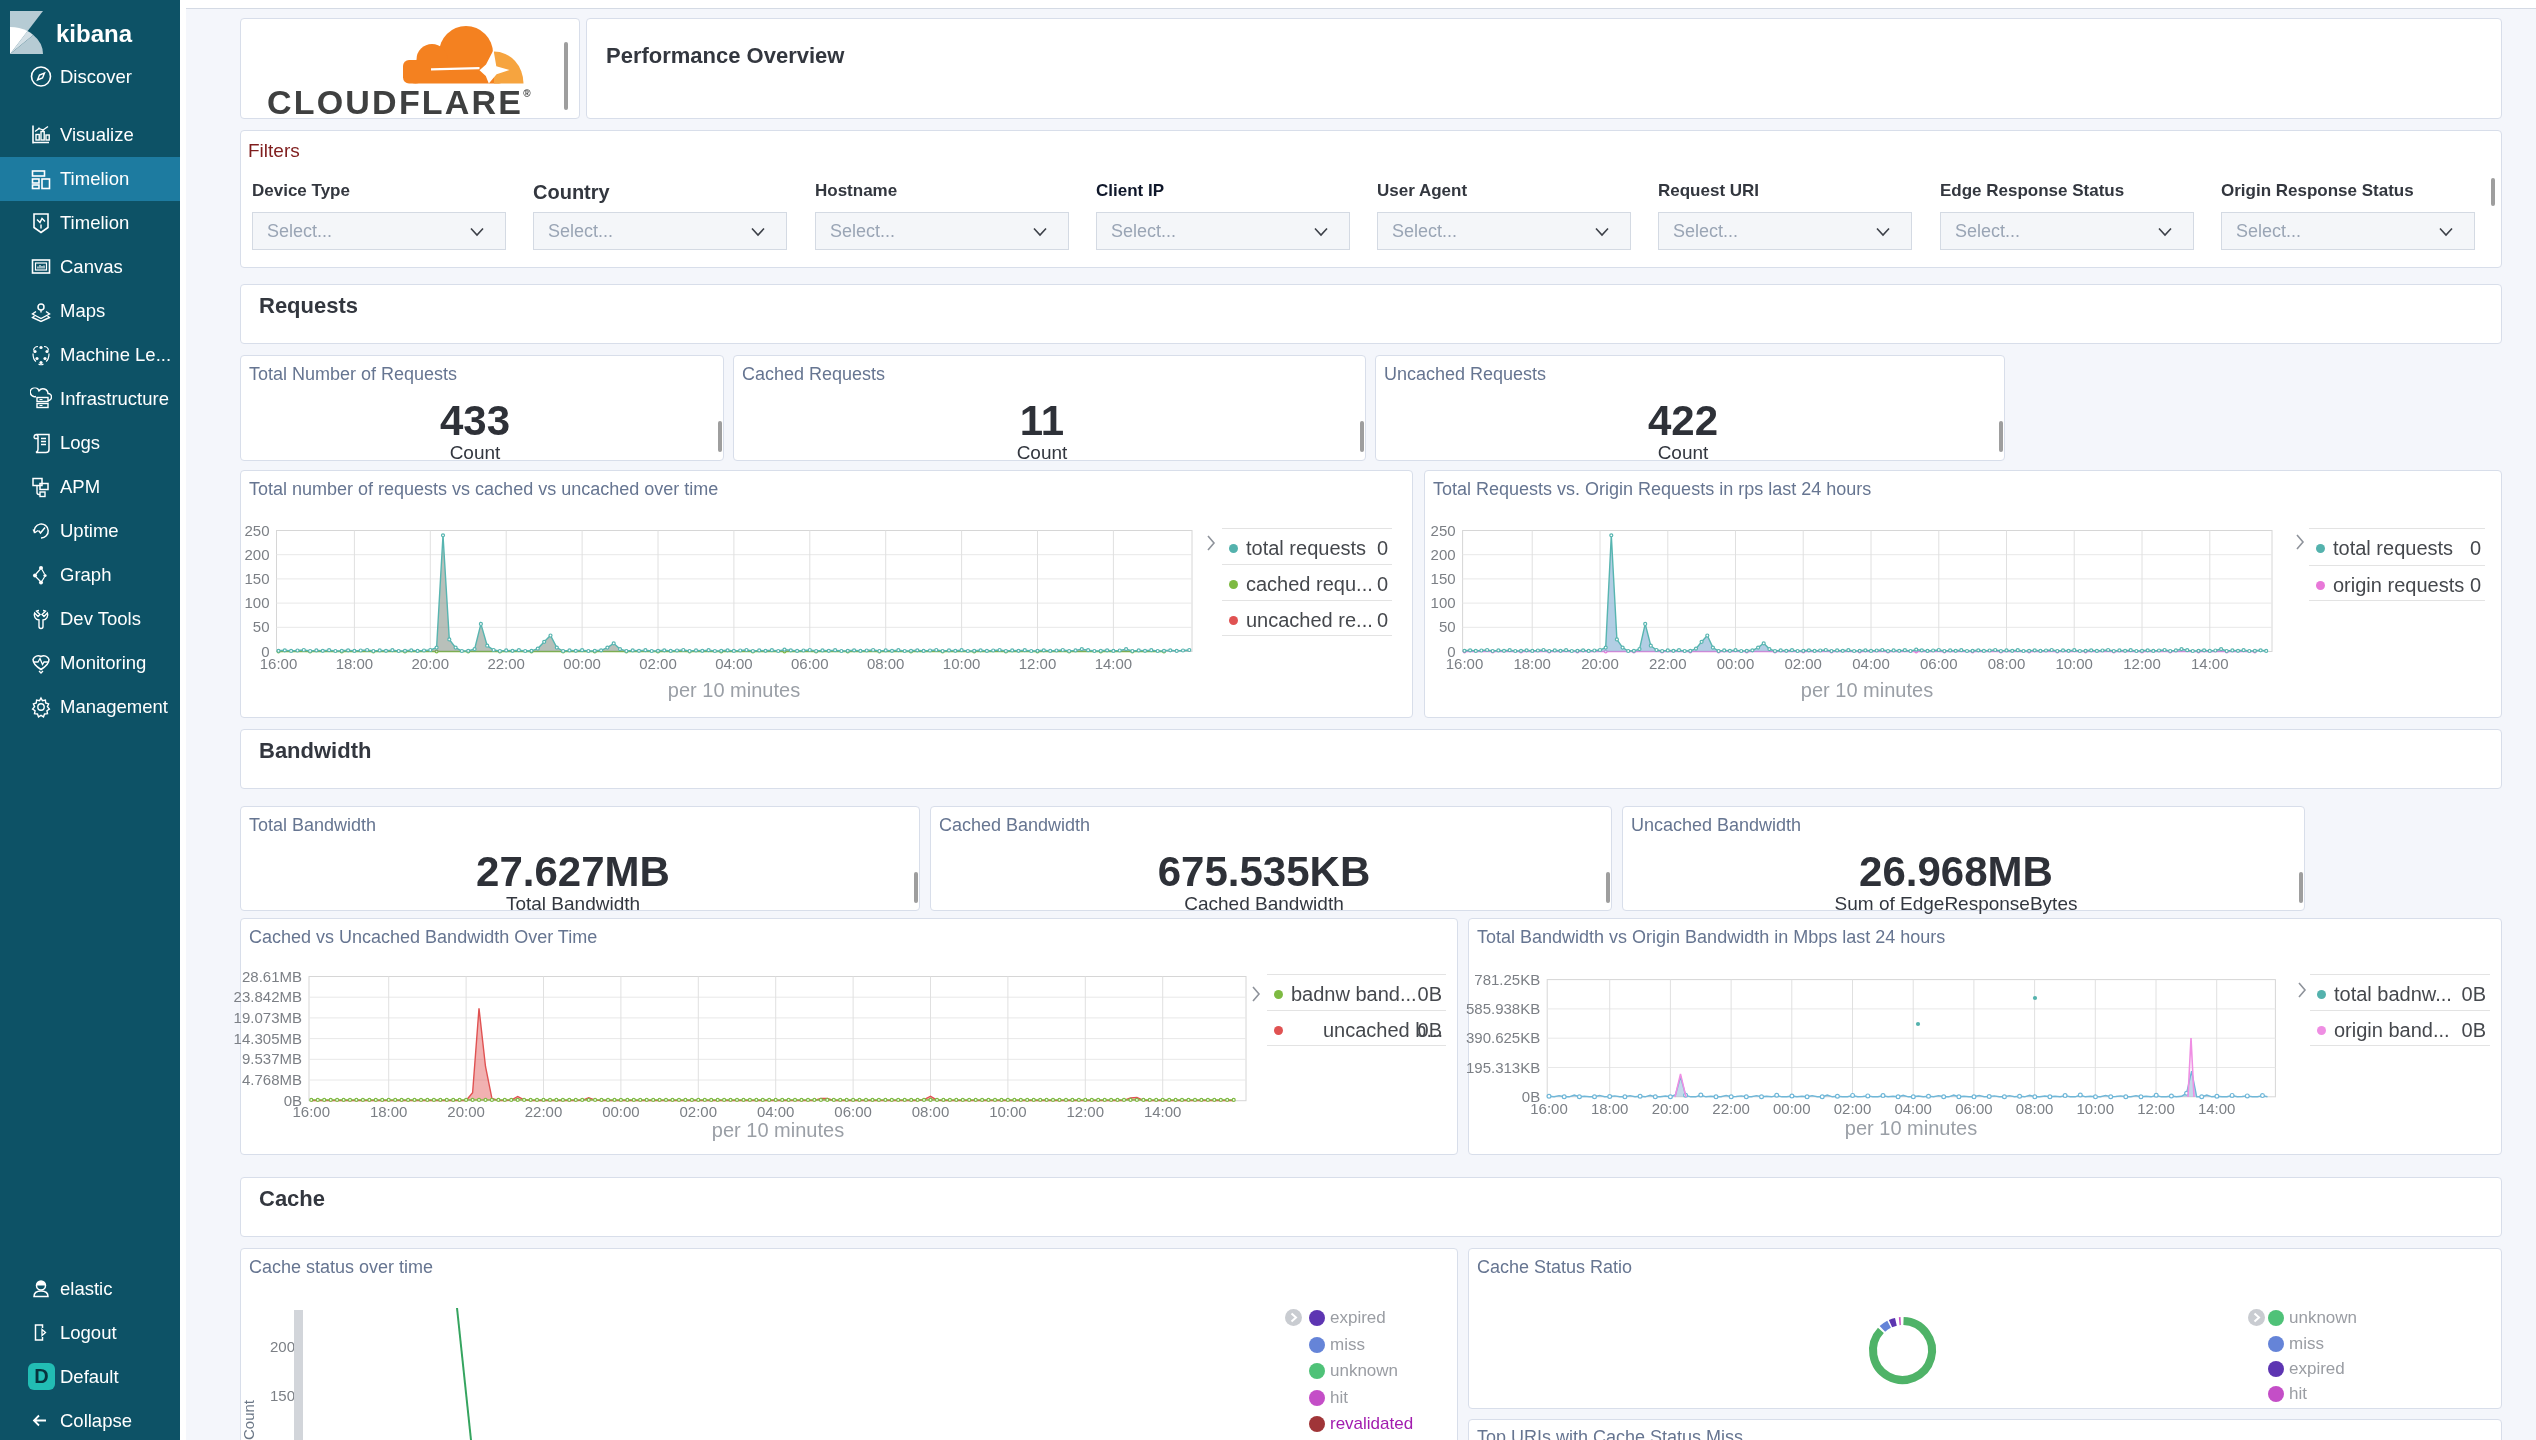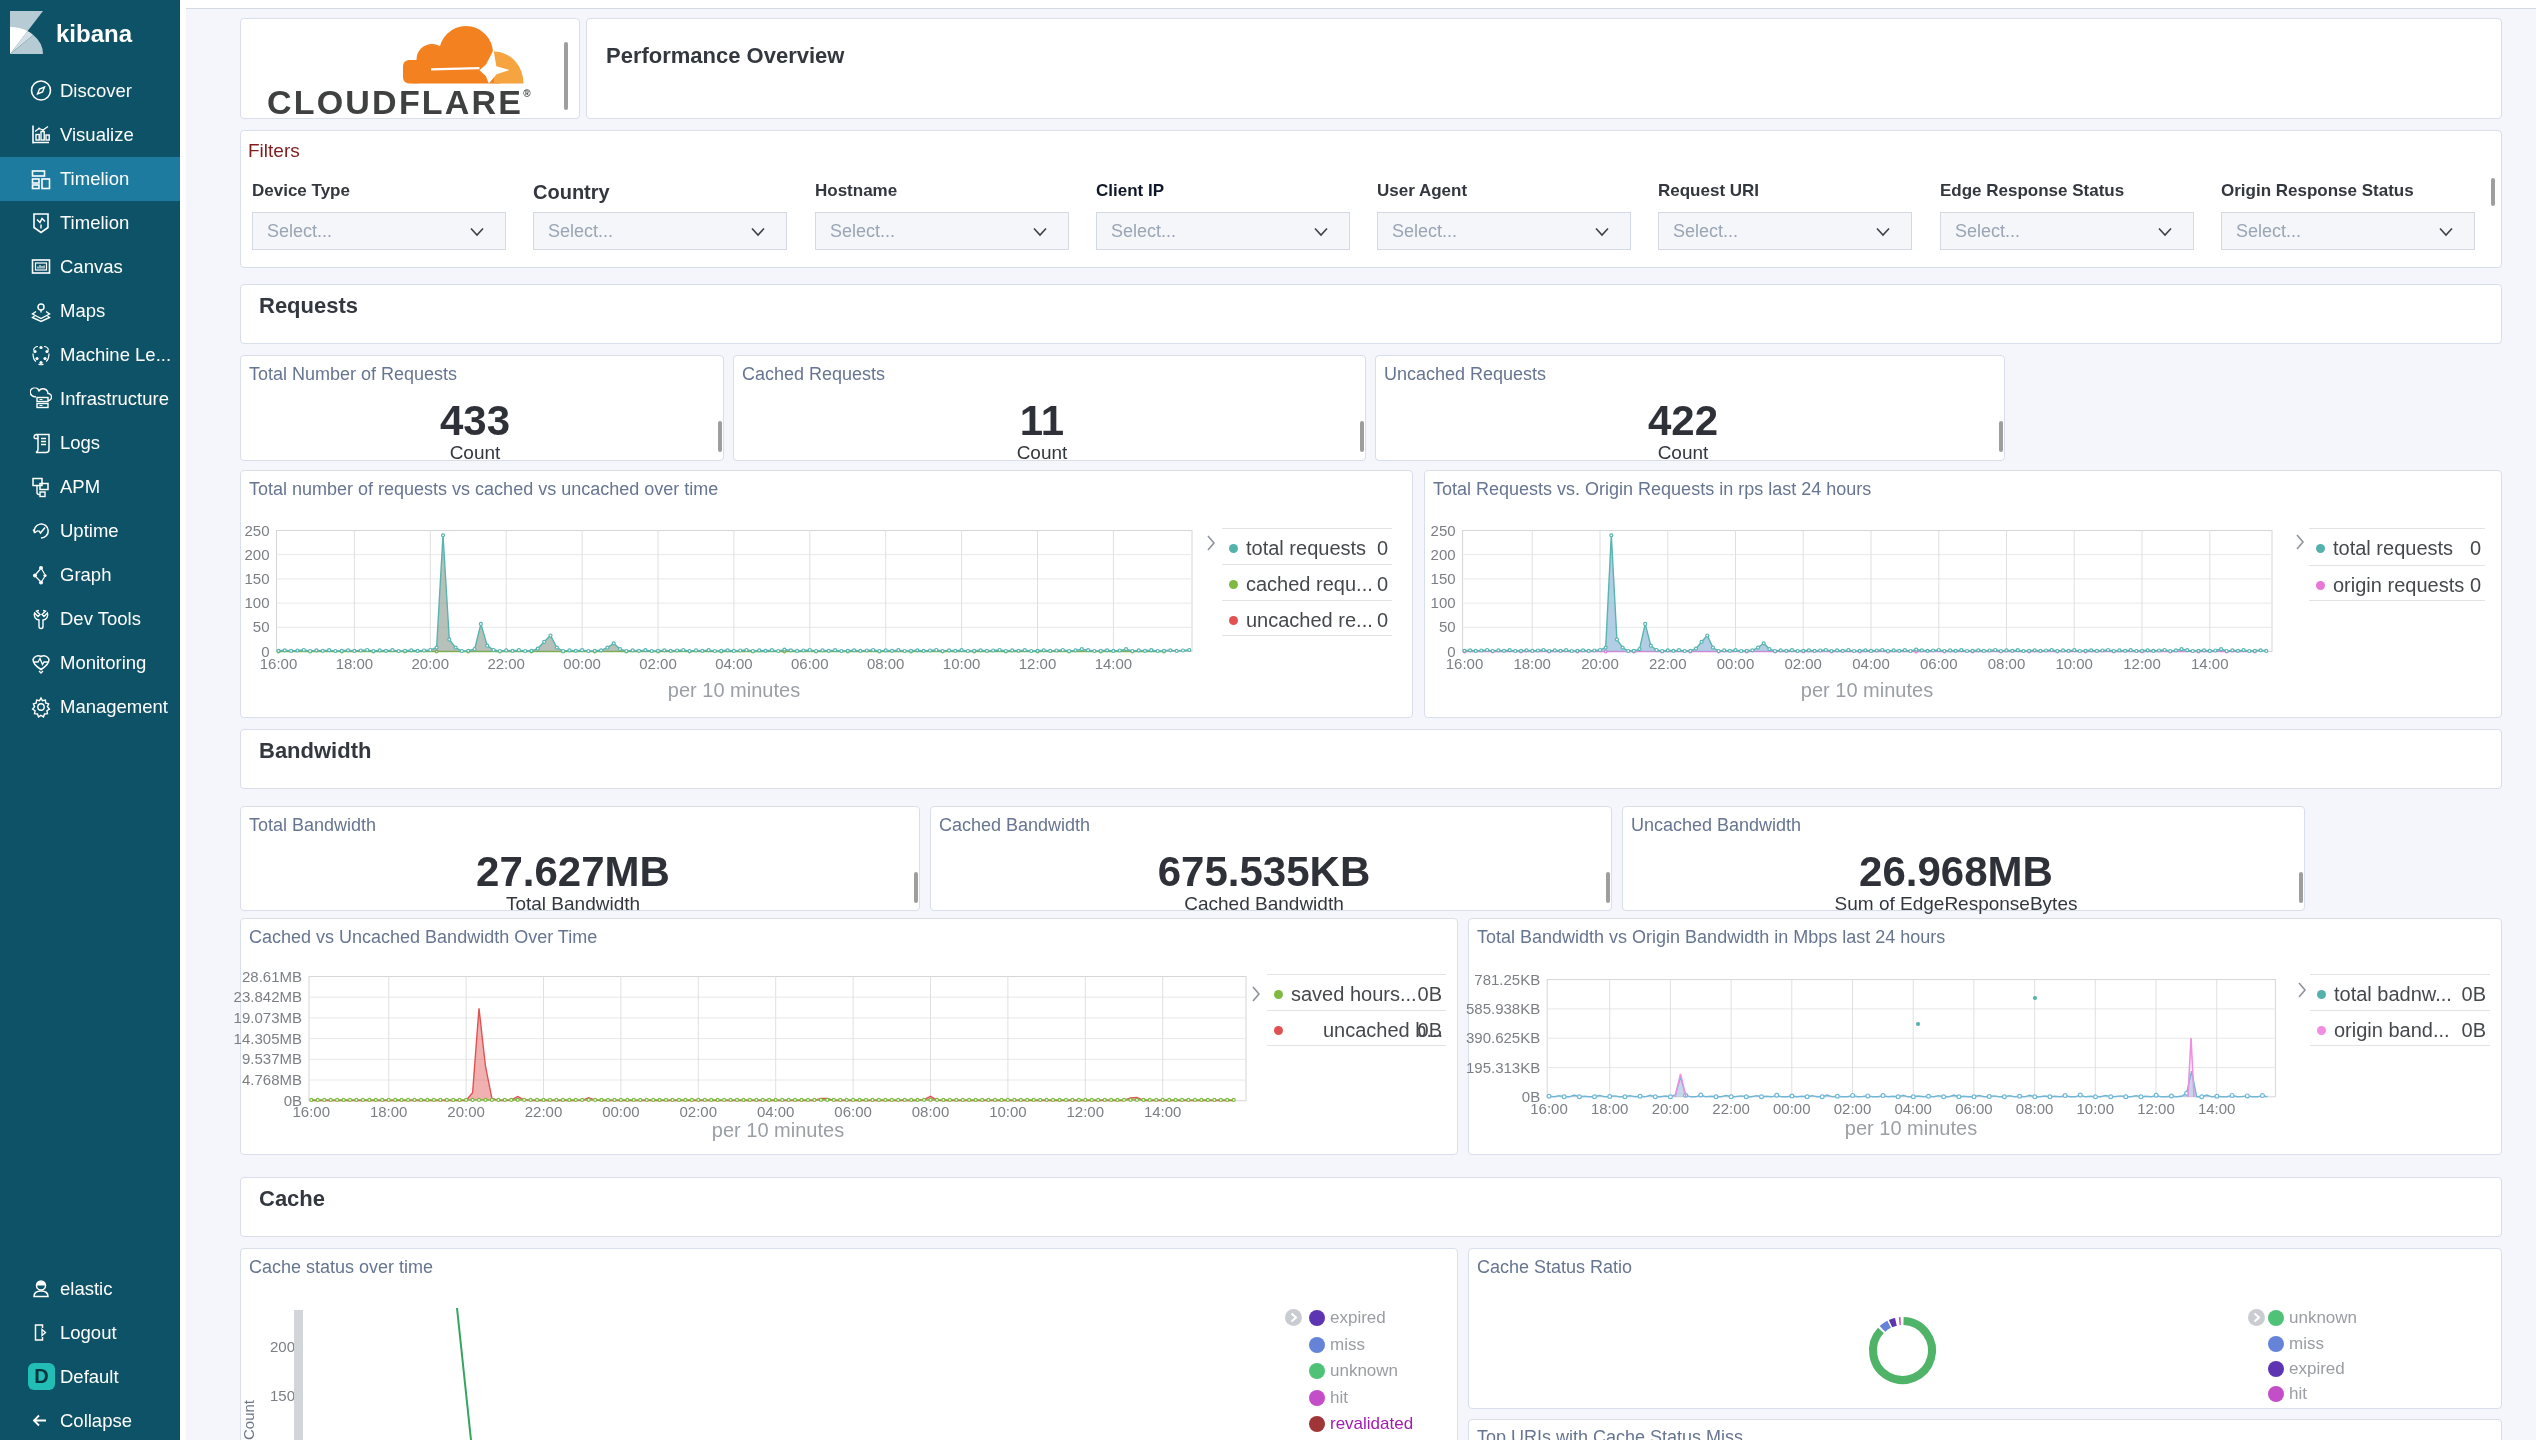--- a/index.html
+++ b/index.html
@@ -19,21 +19,21 @@
 <div class="abs" style="left:180px;top:0;width:6px;height:1440px;background:#ffffff;"></div>
 <div class="abs" style="left:186px;top:0;width:2350px;height:9px;background:#fff;border-bottom:1px solid #d4dae4;"></div>
 <svg class="abs" style="left:10px;top:11px;" width="33" height="43" viewBox="0 0 33 43">
 <polygon points="0,0 33,0 0,43" fill="#b6cbd4"></polygon>
 <path d="M0,43 L0,16 A33,27 0 0 1 17.5,20.1 Z" fill="#ffffff"></path>
 <path d="M0,43 L17.5,20.1 A33,27 0 0 1 23.3,23.9 Z" fill="#d4e0e6"></path>
 <path d="M0,43 L23.3,23.9 A33,27 0 0 1 33,43 Z" fill="#b6cbd4"></path>
 </svg>
 <div class="abs" style="left:56px;top:20px;font-size:24px;font-weight:bold;color:#fff;">kibana</div>
 <div class="abs" style="left:0;top:157px;width:180px;height:44px;background:#1d7ba0;"></div>
-<div class="navitem" style="top:69px;text-align:right;">
+<div class="navitem" style="top:55px;text-align:right;">
     <svg class="ic" width="22" height="23" viewBox="0 0 22 23">
       <circle cx="11" cy="11" r="9.5" fill="none" stroke="#fff" stroke-width="1.6"></circle>
       <path d="M14.5,7.5 L12.5,12.5 L7.5,14.5 L9.5,9.5 Z" fill="none" stroke="#fff" stroke-width="1.4"></path>
     </svg>
     <div class="tx">Discover</div>
   </div>
 <div class="navitem" style="top:113px;">
     <svg class="ic" width="22" height="23" viewBox="0 0 22 23">
       <path d="M3,2 L3,20 M3,19 L19,19" stroke="#fff" stroke-width="1.6" fill="none"></path>
       <rect x="6" y="11" width="3.2" height="5.5" fill="none" stroke="#fff" stroke-width="1.4"></rect>
@@ -932,21 +932,21 @@
     <circle cx="974.3" cy="181.9" r="1.5" fill="#fff" stroke="#7eba42" stroke-width="1.2"></circle>
     <circle cx="980.8" cy="181.9" r="1.5" fill="#fff" stroke="#7eba42" stroke-width="1.2"></circle>
     <circle cx="987.2" cy="181.9" r="1.5" fill="#fff" stroke="#7eba42" stroke-width="1.2"></circle>
     <circle cx="993.7" cy="181.9" r="1.5" fill="#fff" stroke="#7eba42" stroke-width="1.2"></circle>
   </svg>
 <svg class="abs" style="left:1250px;top:985px;" width="12" height="18" viewBox="0 0 12 18">
     <path d="M3,2 L9,9 L3,16" fill="none" stroke="#8e939b" stroke-width="1.6"></path>
   </svg>
 <div class="abs" style="left:1267px;top:974px;width:179px;height:36px;border-top:1px solid #e3e3e3;"></div>
 <div class="abs" style="left:1274px;top:989.5px;width:9px;height:9px;border-radius:50%;background:#7eba42;"></div>
-<div class="leg" style="left:1291px;top:983px;">saved hours...</div>
+<div class="leg" style="left:1291px;top:983px;">badnw band...</div>
 <div class="leg" style="left:1267px;top:983px;width:175px;text-align:right;">0B</div>
 <div class="abs" style="left:1267px;top:1010px;width:179px;height:36px;border-top:1px solid #e3e3e3;border-bottom:1px solid #e3e3e3;"></div>
 <div class="abs" style="left:1274px;top:1025.5px;width:9px;height:9px;border-radius:50%;background:#e05252;"></div>
 <div class="leg" style="left:1291px;top:1019px;margin-left:32px;">uncached b...</div>
 <div class="leg" style="left:1267px;top:1019px;width:175px;text-align:right;">0B</div>
 <div class="panel" style="left:1468px;top:918px;width:1034px;height:237px;"></div>
 <div class="vtitle" style="left:1477px;top:927px;">Total Bandwidth vs Origin Bandwidth in Mbps last 24 hours</div>
 <svg class="abs" style="left:1468px;top:918px;overflow:visible;" width="1034" height="237" viewBox="0 0 1034 237">
     <rect x="79.20000000000005" y="61.60000000000002" width="728.2" height="117.19999999999993" fill="none" stroke="#d6d6d6"></rect>
     <text x="72.20000000000005" y="66.6" text-anchor="end" class="ticklab">781.25KB</text>

